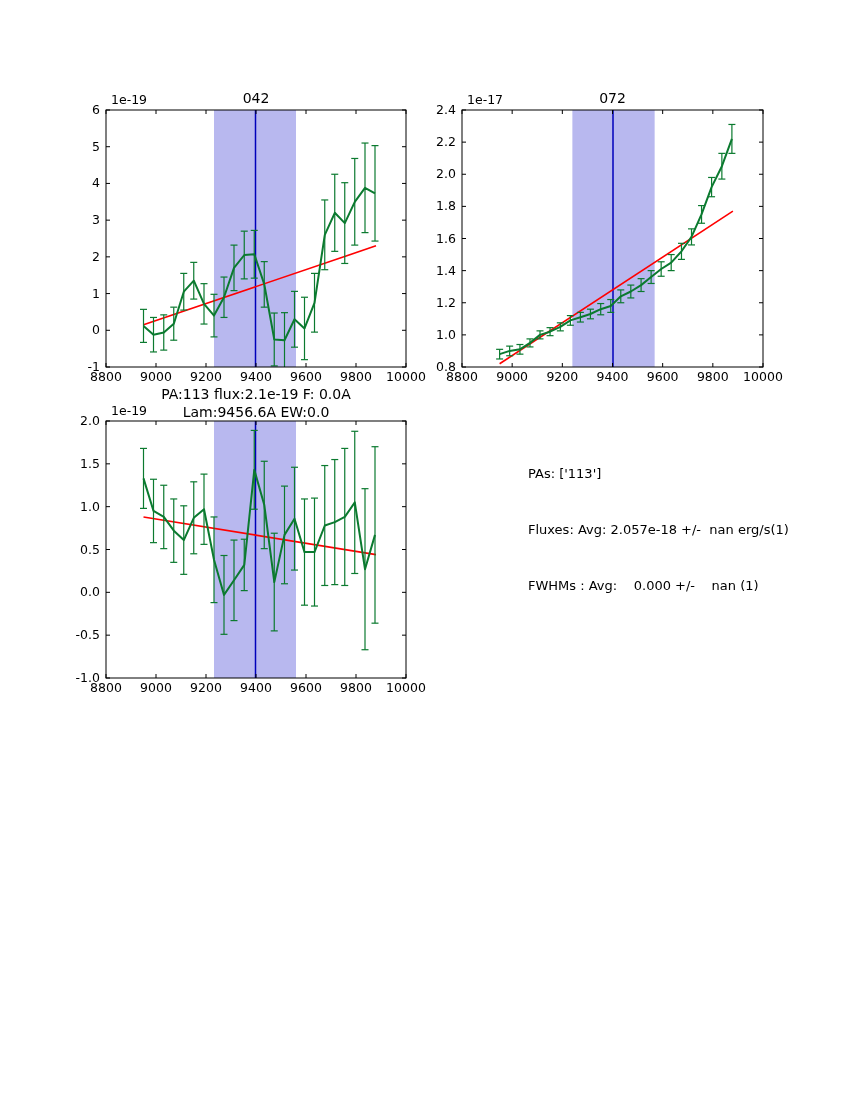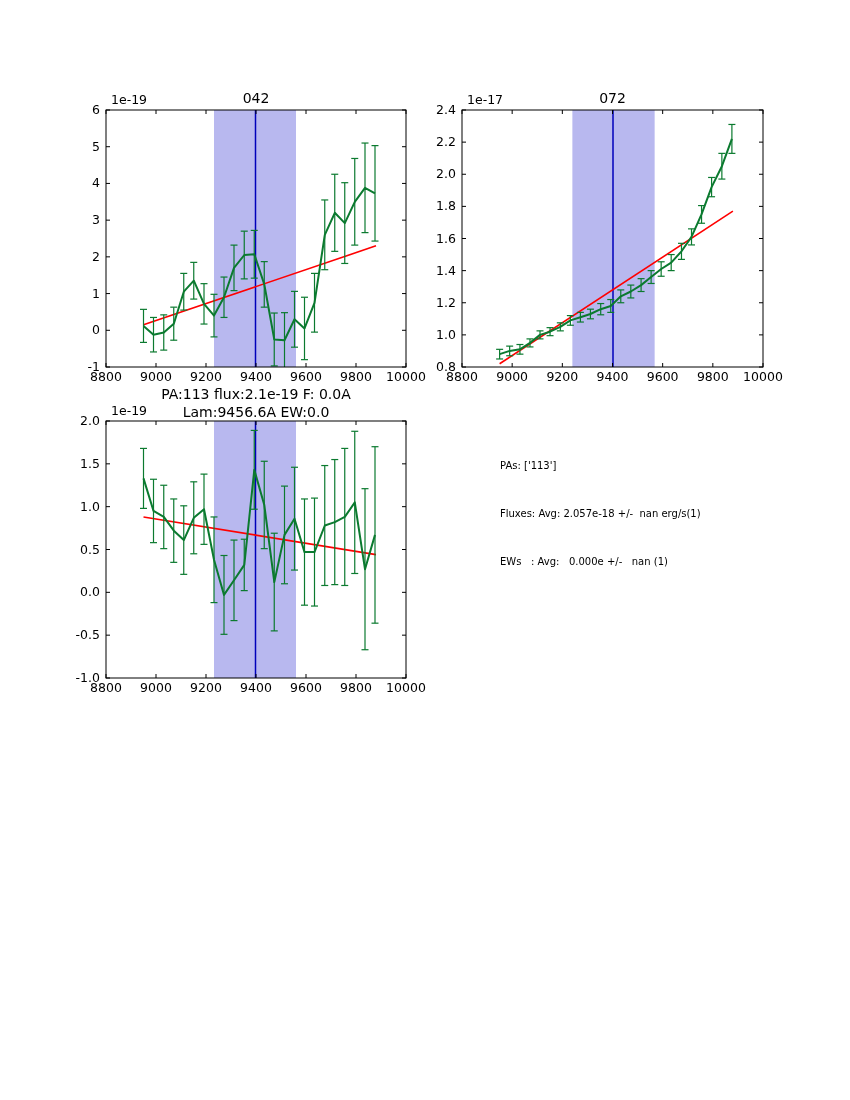--- a/index.html
+++ b/index.html
@@ -15,24 +15,24 @@
     font-family: "DejaVu Sans", sans-serif;
     overflow: hidden;
   }
   #plots-svg {
     position: absolute;
     left: 0;
     top: 0;
   }
   .stats {
     position: absolute;
-    left: 500px;
+    left: 528px;
     top: 431px;
     color: #000000;
-    font-size: 10px;
+    font-size: 13px;
     white-space: pre;
   }
   .stats-line {
     height: 26px;
     line-height: 26px;
   }
 </style>
 </head>
 <body>
 
@@ -436,15 +436,15 @@
         <text x="100" y="425" text-anchor="end" font-size="12.5" font-family="&quot;DejaVu Sans&quot;, sans-serif" fill="#000000">2.0</text>
         <text x="256" y="399" text-anchor="middle" font-size="14" font-family="&quot;DejaVu Sans&quot;, sans-serif" fill="#000000">PA:113 flux:2.1e-19 F: 0.0A</text>
         <text x="256" y="417" text-anchor="middle" font-size="14" font-family="&quot;DejaVu Sans&quot;, sans-serif" fill="#000000">Lam:9456.6A EW:0.0</text>
         <text x="111" y="415" text-anchor="start" font-size="12.5" font-family="&quot;DejaVu Sans&quot;, sans-serif" fill="#000000">1e-19</text>
       </g>
     </svg>
 
   <div class="stats">
     <div class="stats-line">PAs: ['113']</div>
     <div class="stats-line">Fluxes: Avg: 2.057e-18 +/-  nan erg/s(1)</div>
-    <div class="stats-line">EWs   : Avg:   0.000e +/-   nan (1)</div>
+    <div class="stats-line">FWHMs : Avg:    0.000 +/-    nan (1)</div>
   </div>
 </div>
 
 </body></html>

